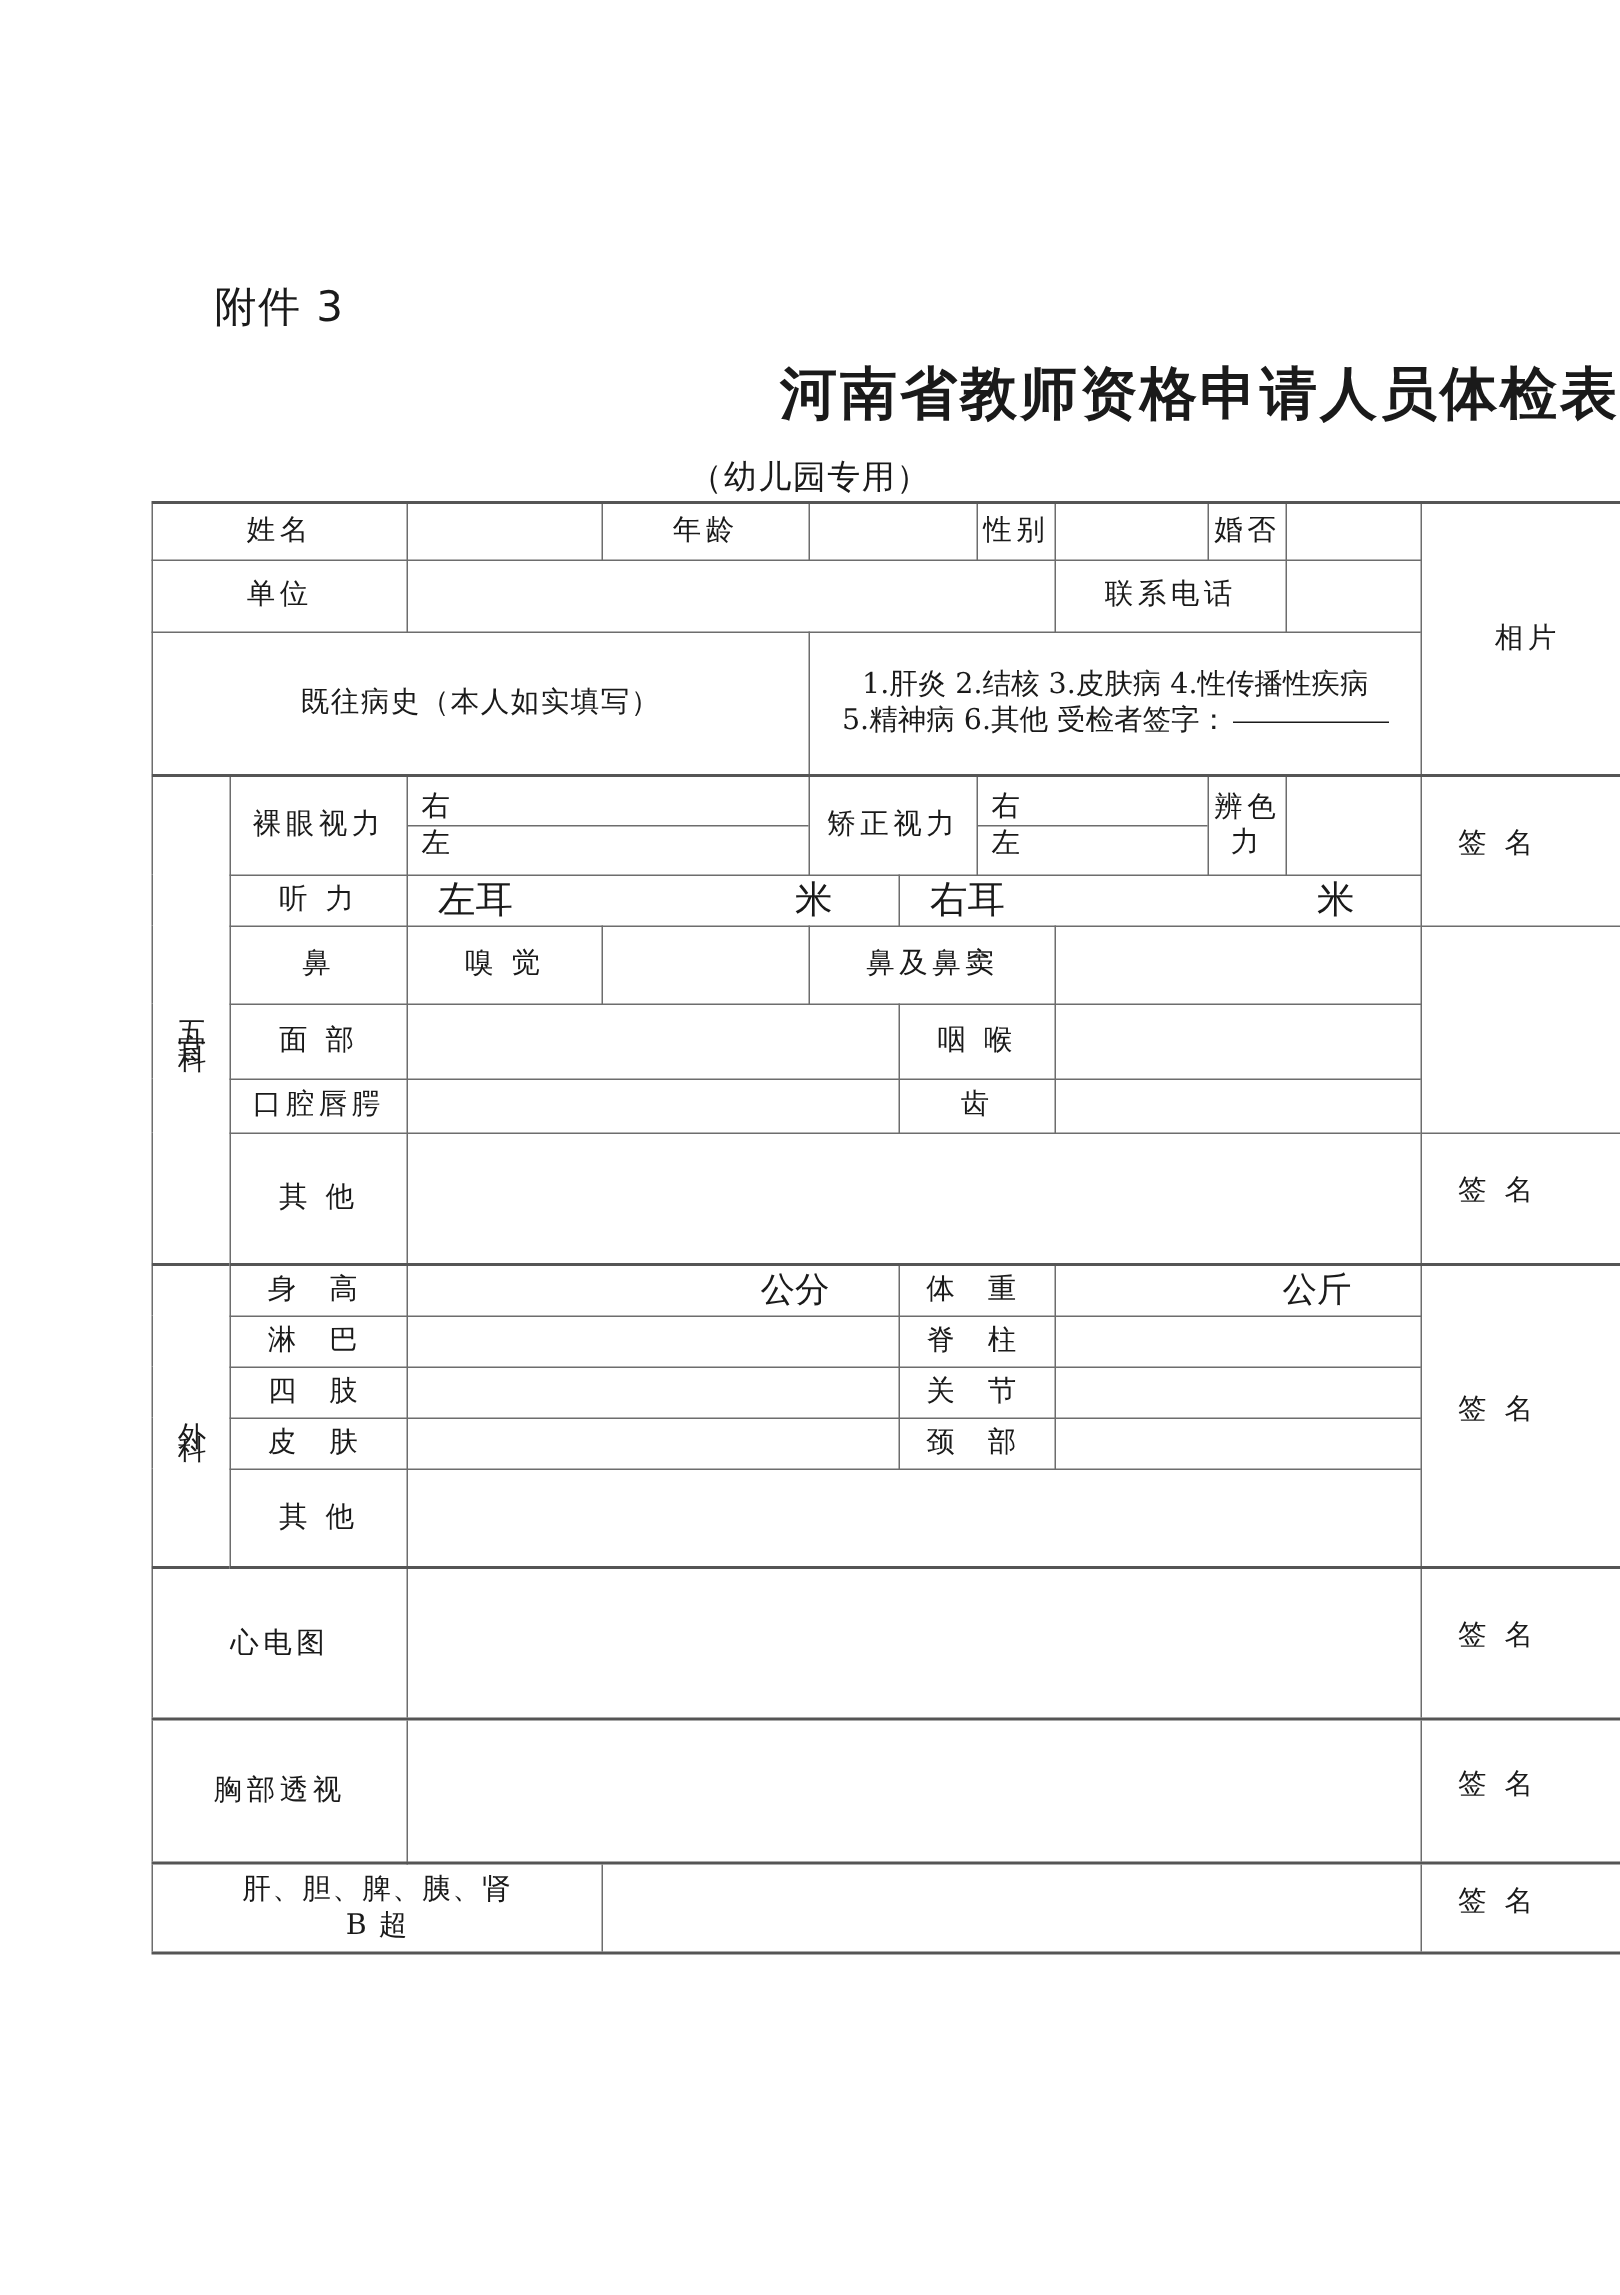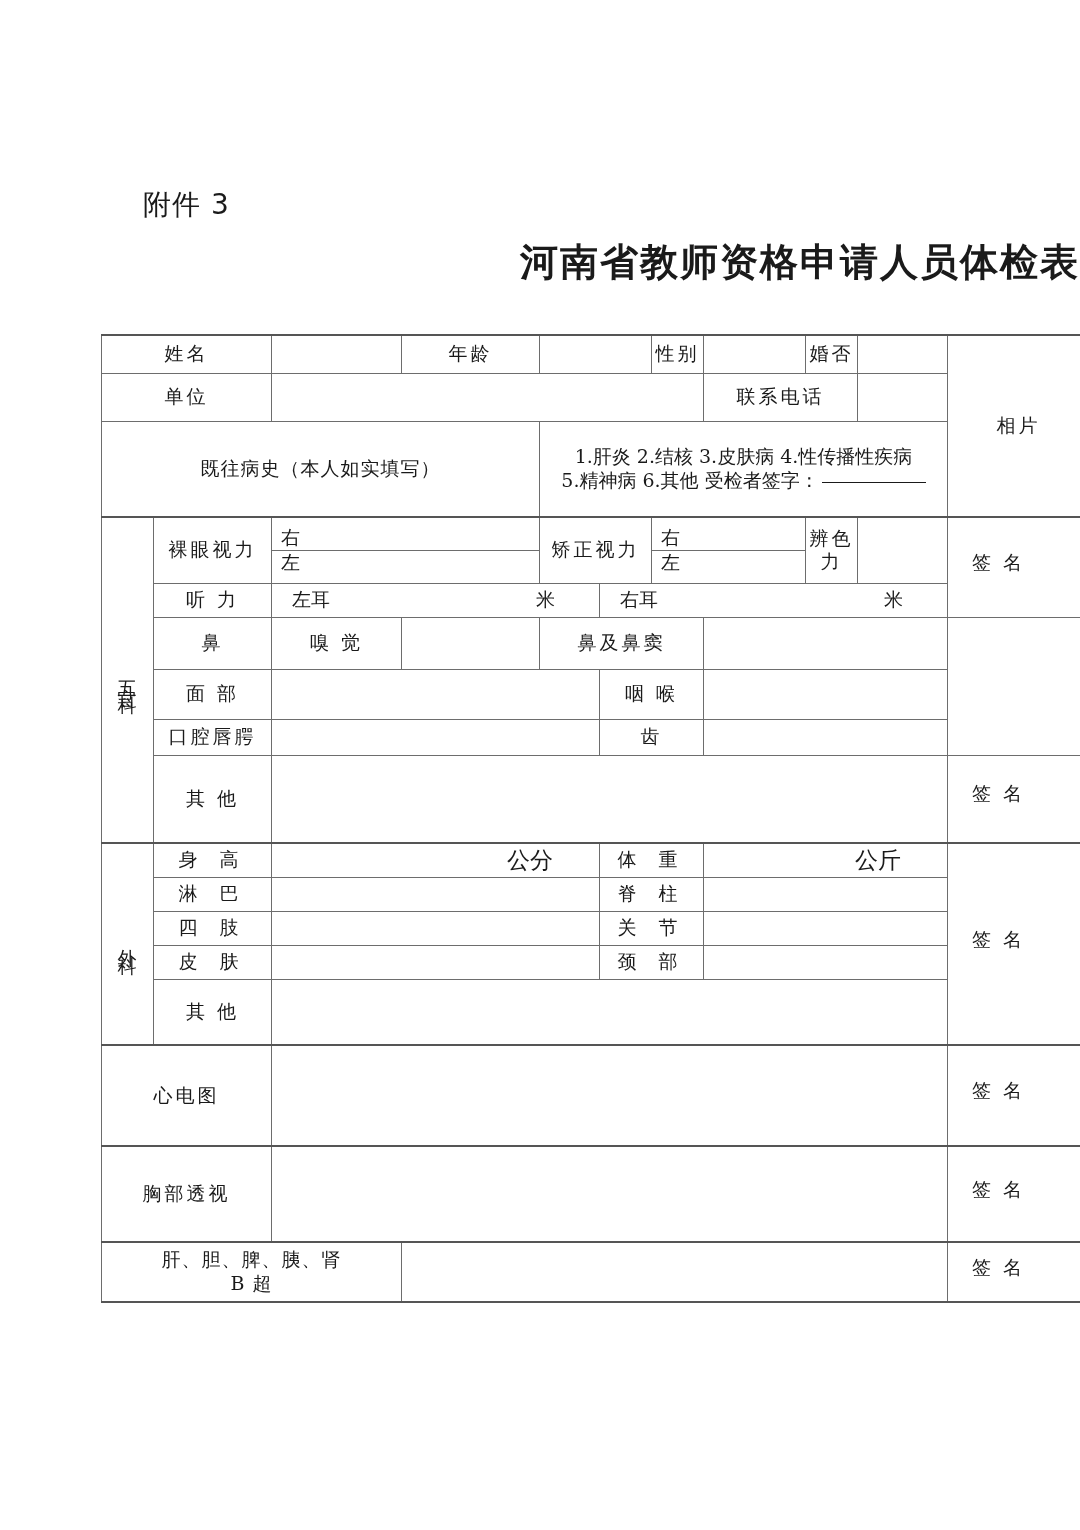--- a/index.html
+++ b/index.html
@@ -137,21 +137,21 @@
   .split > div:first-child {
     border-bottom: 1px solid #6d6d6d;
   }
 
   
   .ear {
     display: flex;
     justify-content: space-between;
     padding: 0 44px 0 20px;
     height: 100%;
-    font-size: 19px;
+    font-size: 25px;
   }
   .unit-right {
     display: flex;
     align-items: center;
     justify-content: flex-end;
     padding-right: 46px;
     height: 100%;
     font-size: 23px;
   }
 
@@ -202,20 +202,21 @@
 </style>
 </head>
 <body>
 
 <div class="page">
 
 
   <div class="attach">附件 3</div>
 
   <div class="doc-title">河南省教师资格申请人员体检表</div>
+  <div class="doc-subtitle">（幼儿园专用）</div>
 
   <div class="tbl-wrap" style="top: 334px;">
   <table class="form">
     <colgroup>
       <col style="width:52px">
       <col style="width:118px">
       <col style="width:130px">
       <col style="width:138px">
       <col style="width:60px">
       <col style="width:52px">

